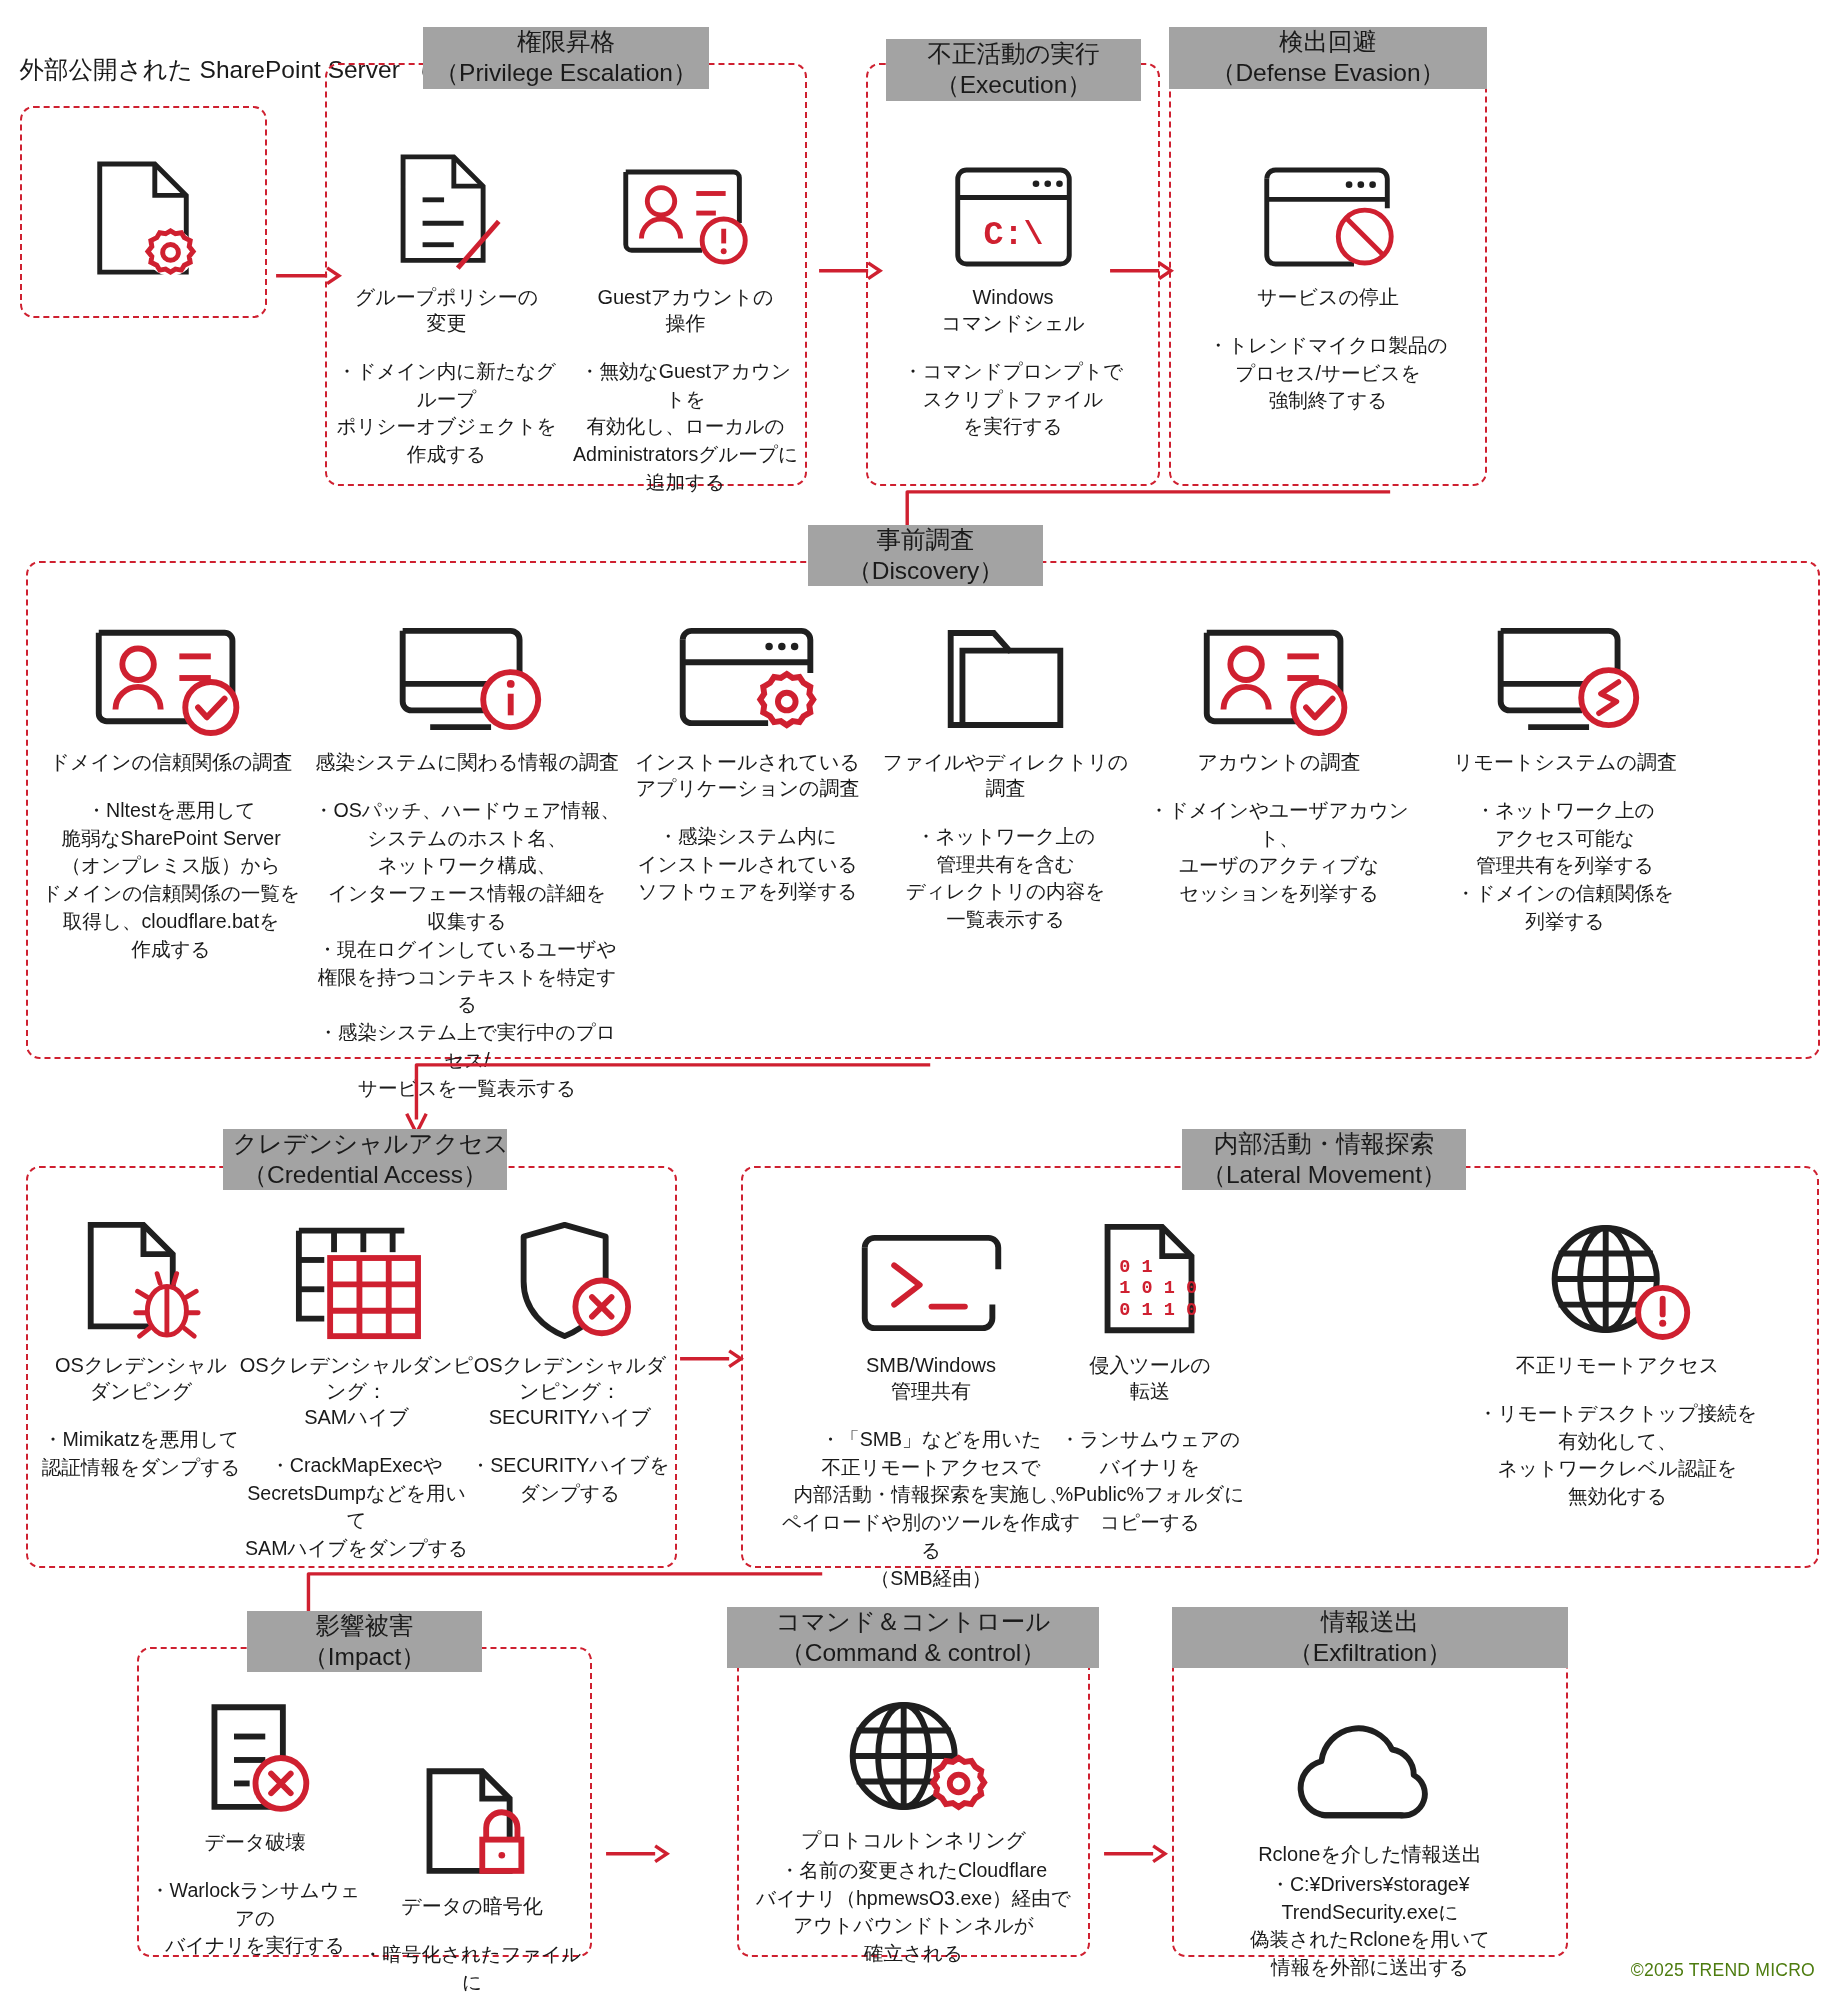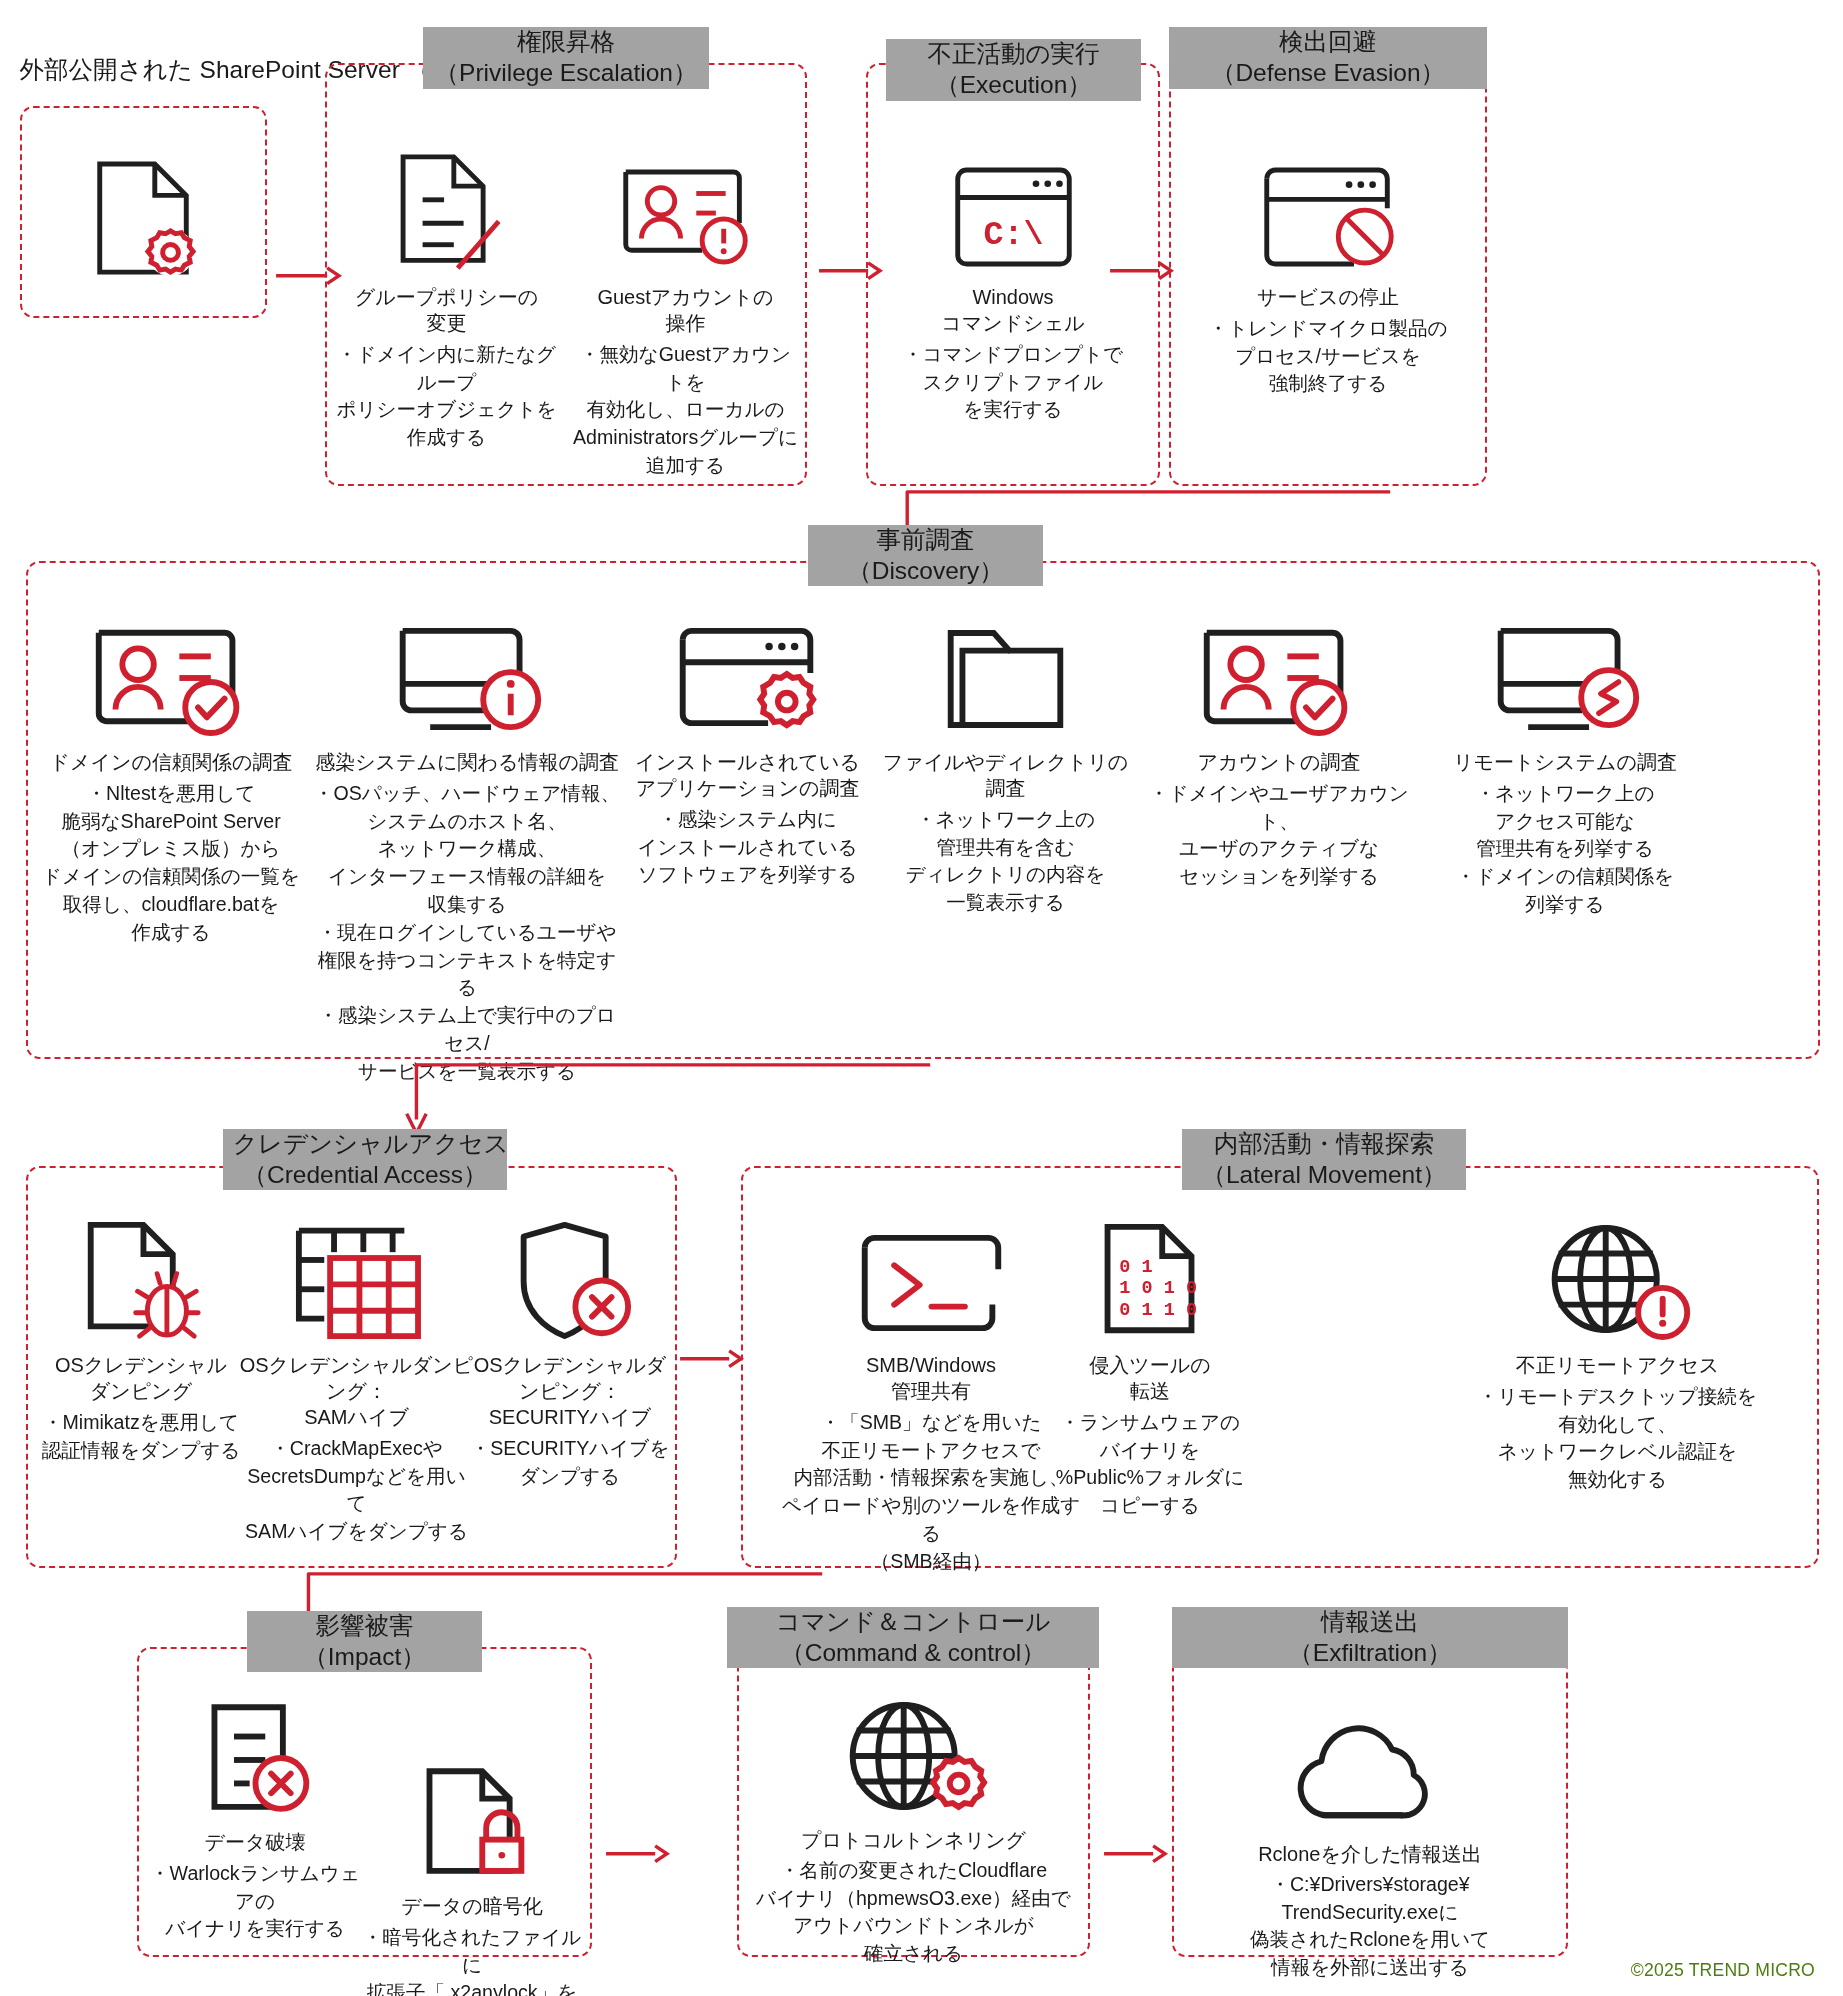--- a/index.html
+++ b/index.html
@@ -35,21 +35,21 @@
 
   
   .item { position:absolute; text-align:center; }
   .item .icon { display:flex; align-items:flex-end; justify-content:center; height:129px; }
   .item .label {
     font-size: 20px; line-height:1.3; margin-top: 9.8px; color:#1a1a1a;
     white-space: pre-line;
     text-align: center;
   }
   .item .bullets {
-    font-size: 19.6px; line-height:1.42; margin-top: 5px; color:#1a1a1a;
+    font-size: 19.6px; line-height:1.42; margin-top: 22px; color:#1a1a1a;
     white-space: pre-line;
   }
   .item.tight .bullets { margin-top: 3.9px; }
 
   
   .arrow { position:absolute; }
   .copyright {
     position:absolute; right:29px; bottom:15.7px;
     font-size: 17.6px; color:#4d7c0f; letter-spacing:0.2px;
   }

